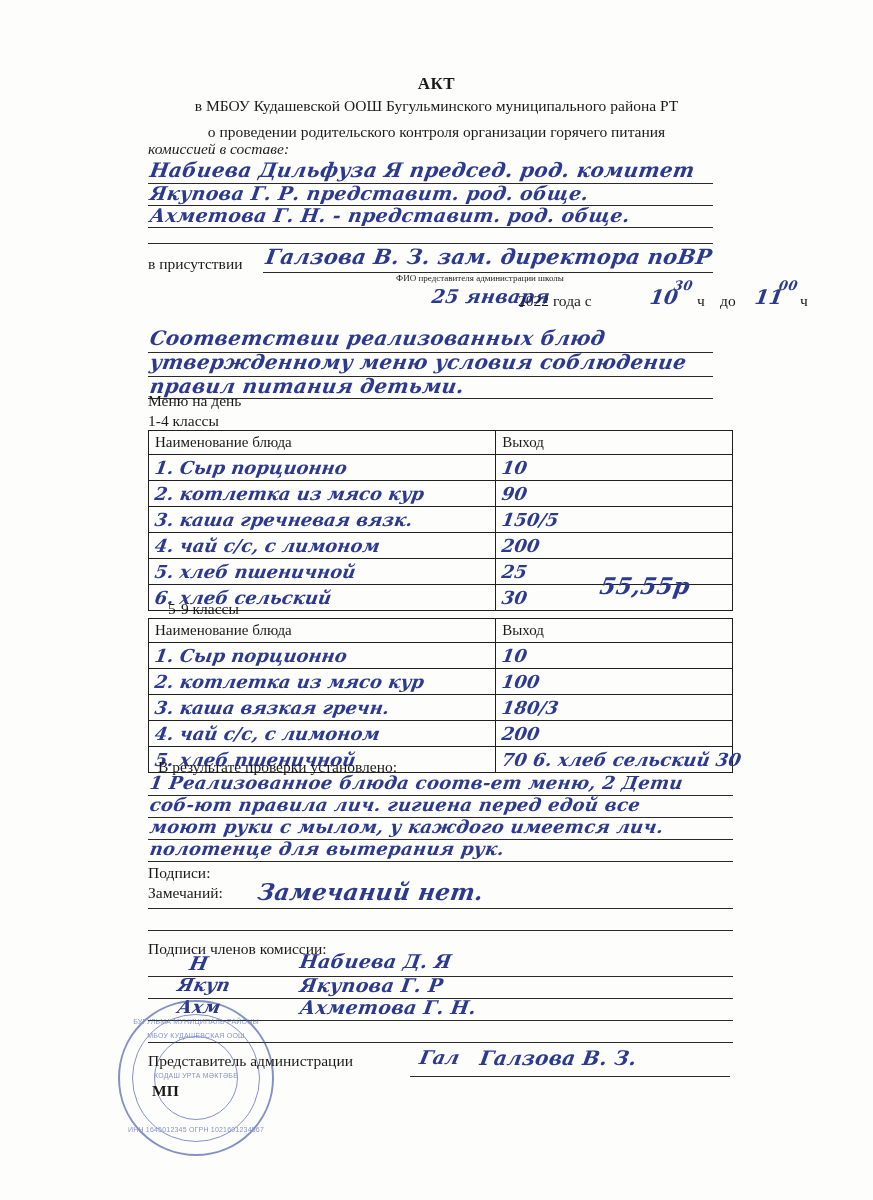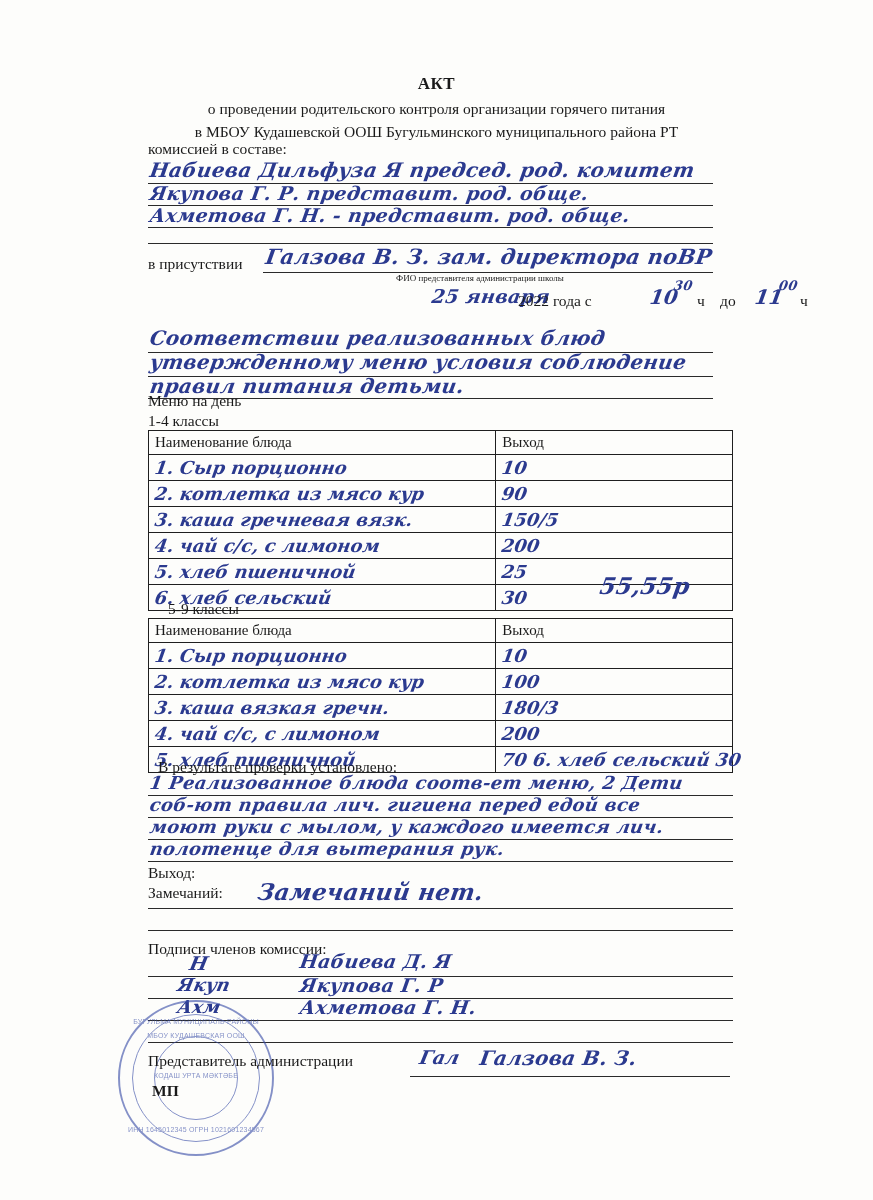--- a/index.html
+++ b/index.html
@@ -136,24 +136,24 @@
     white-space: nowrap;
   }
 </style>
 </head>
 <body>
 
 <div id="page">
   <div class="doc">
 
     <div class="title">АКТ</div>
+    <div class="subtitle" style="margin-top:2px;">в МБОУ Кудашевской ООШ Бугульминского муниципального района РТ</div>
     <div class="subtitle">о проведении родительского контроля организации горячего питания</div>
-    <div class="subtitle" style="margin-top:2px;">в МБОУ Кудашевской ООШ Бугульминского муниципального района РТ</div>
-
-    <div class="block" style="left:148px; top:140px;">комиссией в составе:</div>
+
+    <div class="block" style="left:148px; top:140px;font-style:italic;">комиссией в составе:</div>
 
     <div class="block hand" style="left:150px; top:158px; font-size:20px;">Набиева Дильфуза Я председ. род. комитет</div>
     <div class="hline" style="left:148px; top:183px; width:565px;"></div>
 
     <div class="block hand" style="left:150px; top:182px; font-size:19px;">Якупова Г. Р.  представит. род. обще.</div>
     <div class="hline" style="left:148px; top:205px; width:565px;"></div>
 
     <div class="block hand" style="left:150px; top:204px; font-size:19px;">Ахметова Г. Н. - представит. род. обще.</div>
     <div class="hline" style="left:148px; top:227px; width:565px;"></div>
 
@@ -259,21 +259,21 @@
 
     <div class="block hand" style="left:150px; top:772px; font-size:18px;">1 Реализованное блюда соотв-ет меню, 2 Дети</div>
     <div class="hline" style="left:148px; top:795px; width:585px;"></div>
     <div class="block hand" style="left:150px; top:794px; font-size:18px;">соб-ют правила лич. гигиена перед едой все</div>
     <div class="hline" style="left:148px; top:817px; width:585px;"></div>
     <div class="block hand" style="left:150px; top:816px; font-size:18px;">моют руки с мылом, у каждого имеется лич.</div>
     <div class="hline" style="left:148px; top:839px; width:585px;"></div>
     <div class="block hand" style="left:150px; top:838px; font-size:18px;">полотенце для вытерания рук.</div>
     <div class="hline" style="left:148px; top:861px; width:585px;"></div>
 
-    <div class="block" style="left:148px; top:864px;">Выход:</div>
+    <div class="block" style="left:148px; top:864px;">Подписи:</div>
     <div class="block" style="left:148px; top:884px;">Замечаний:</div>
     <div class="block hand" style="left:258px; top:878px; font-size:23px;">Замечаний нет.</div>
 
     <div class="hline" style="left:148px; top:908px; width:585px;"></div>
     <div class="hline" style="left:148px; top:930px; width:585px;"></div>
 
     <div class="block" style="left:148px; top:940px;">Подписи членов комиссии:</div>
 
     <div class="block sig" style="left:190px; top:952px; font-size:19px;">Н</div>
     <div class="block hand" style="left:300px; top:950px; font-size:19px;">Набиева Д. Я</div>

